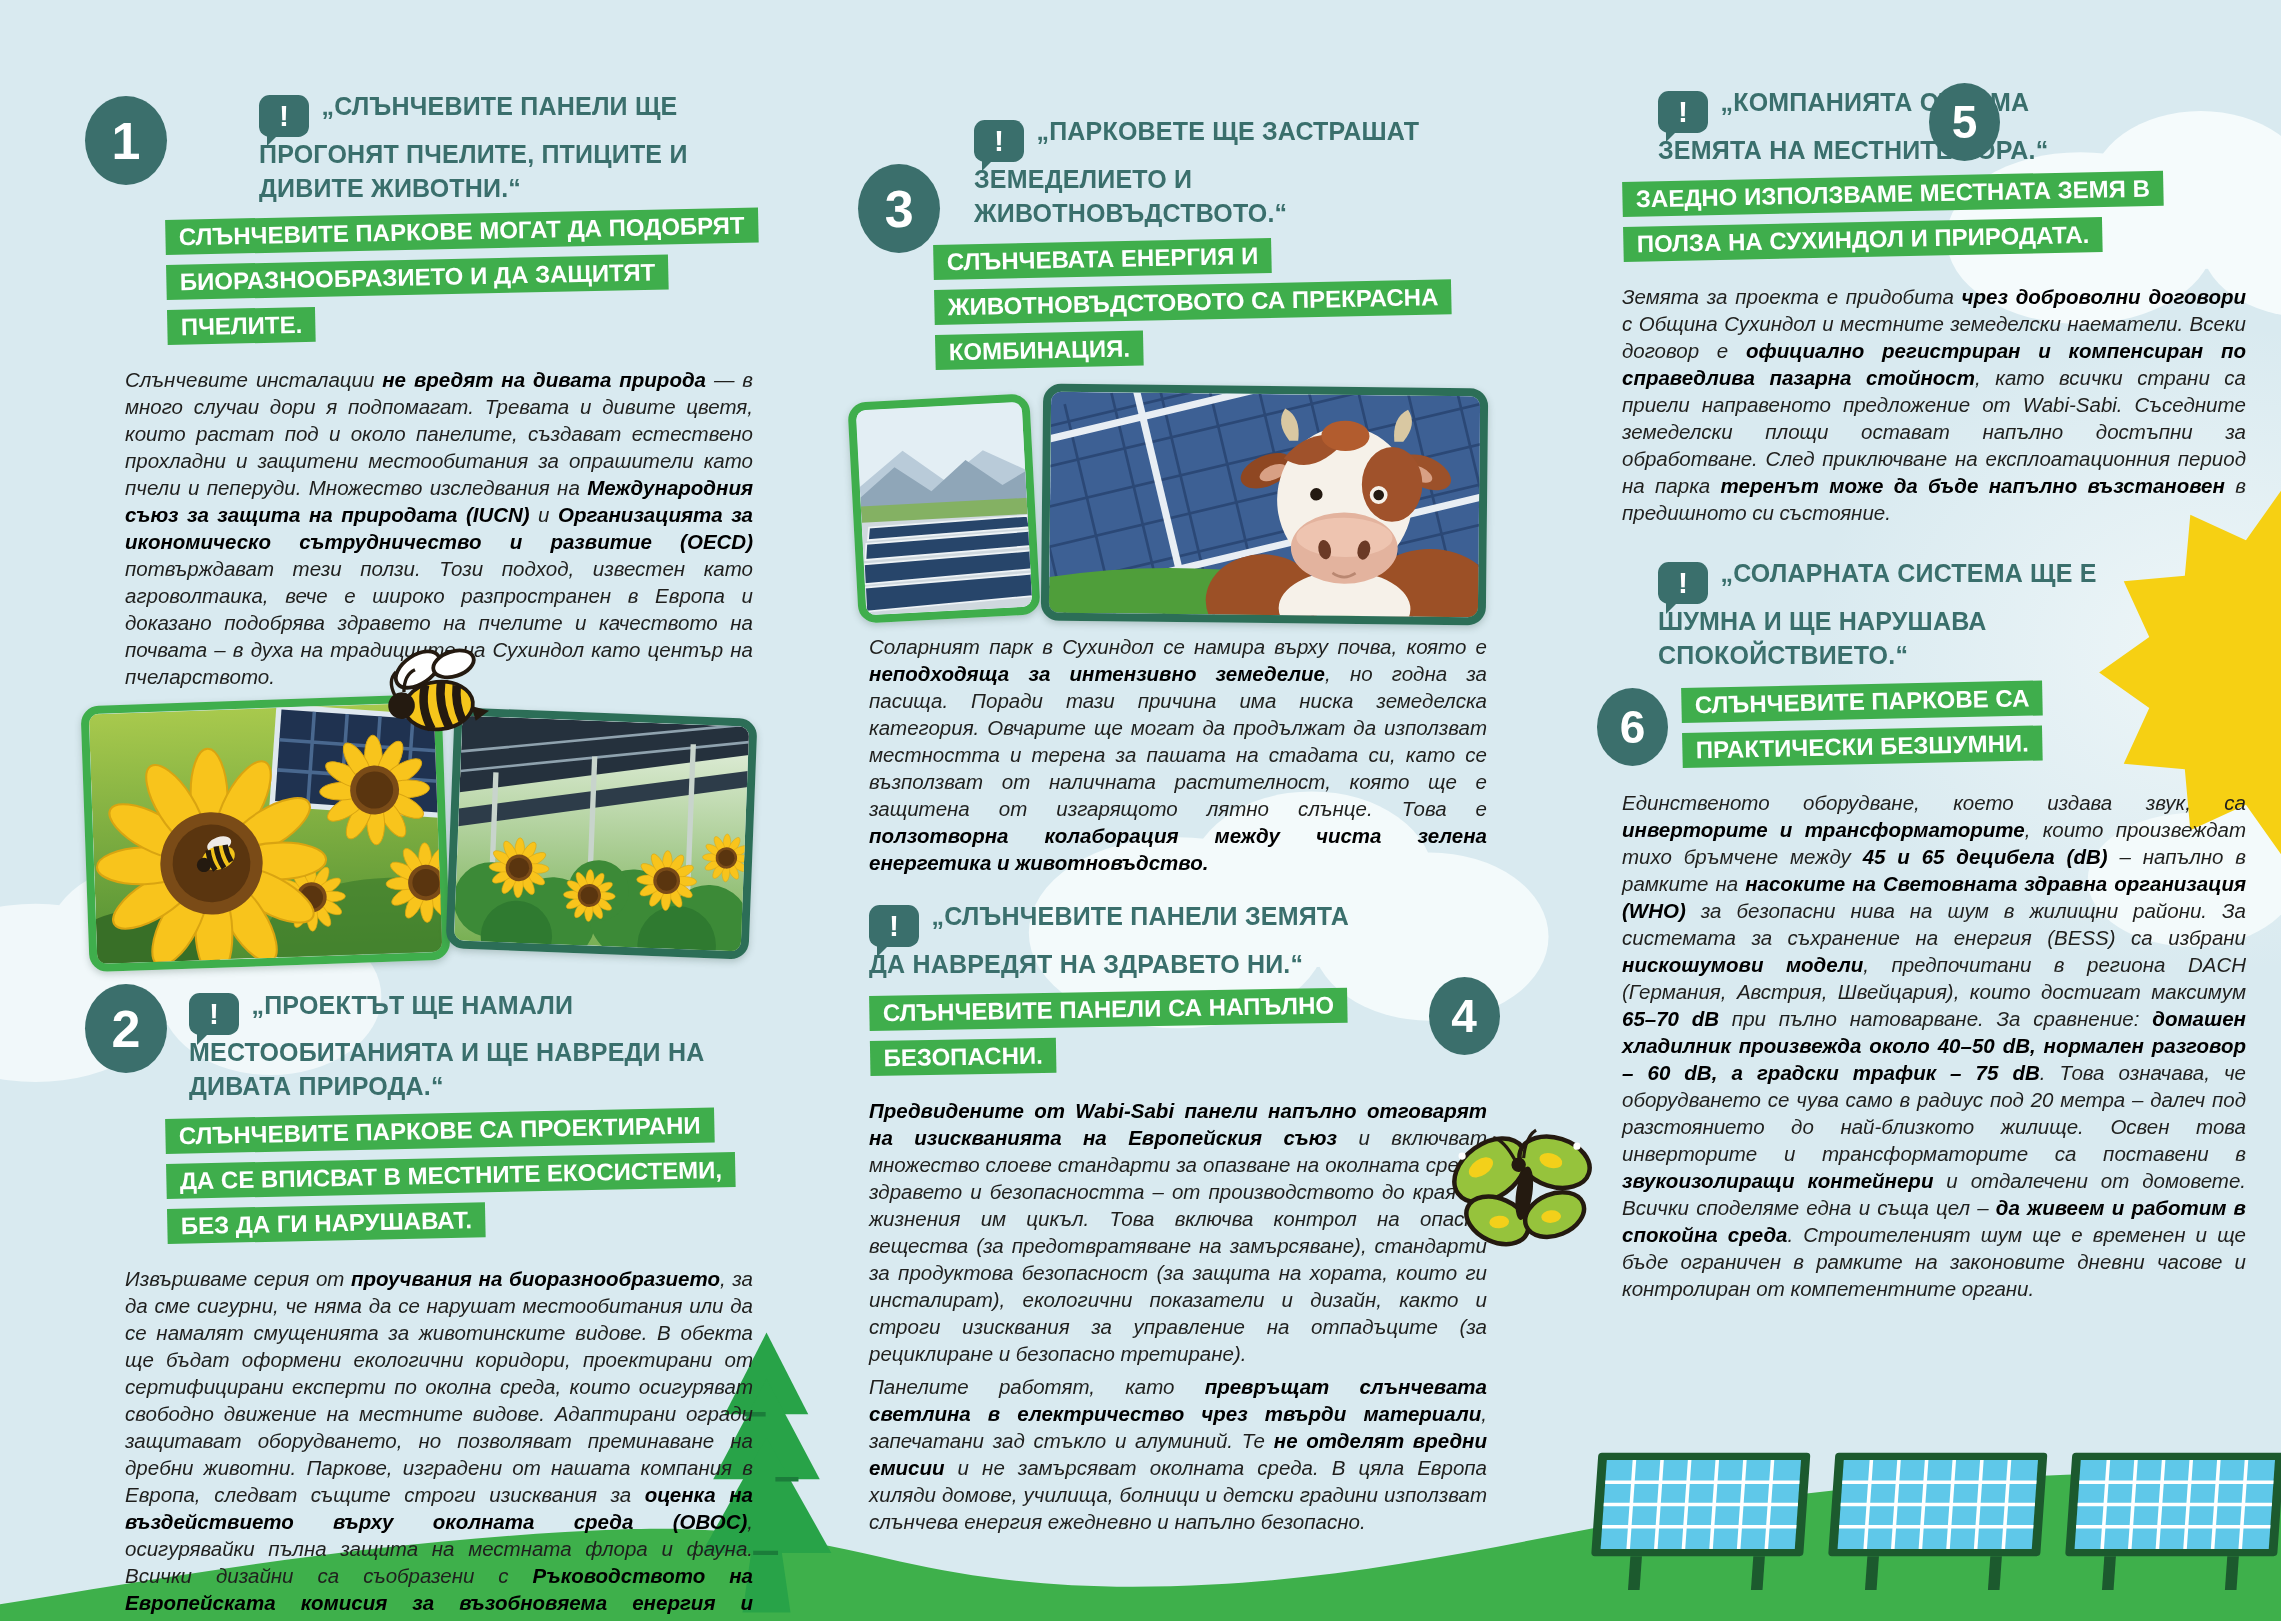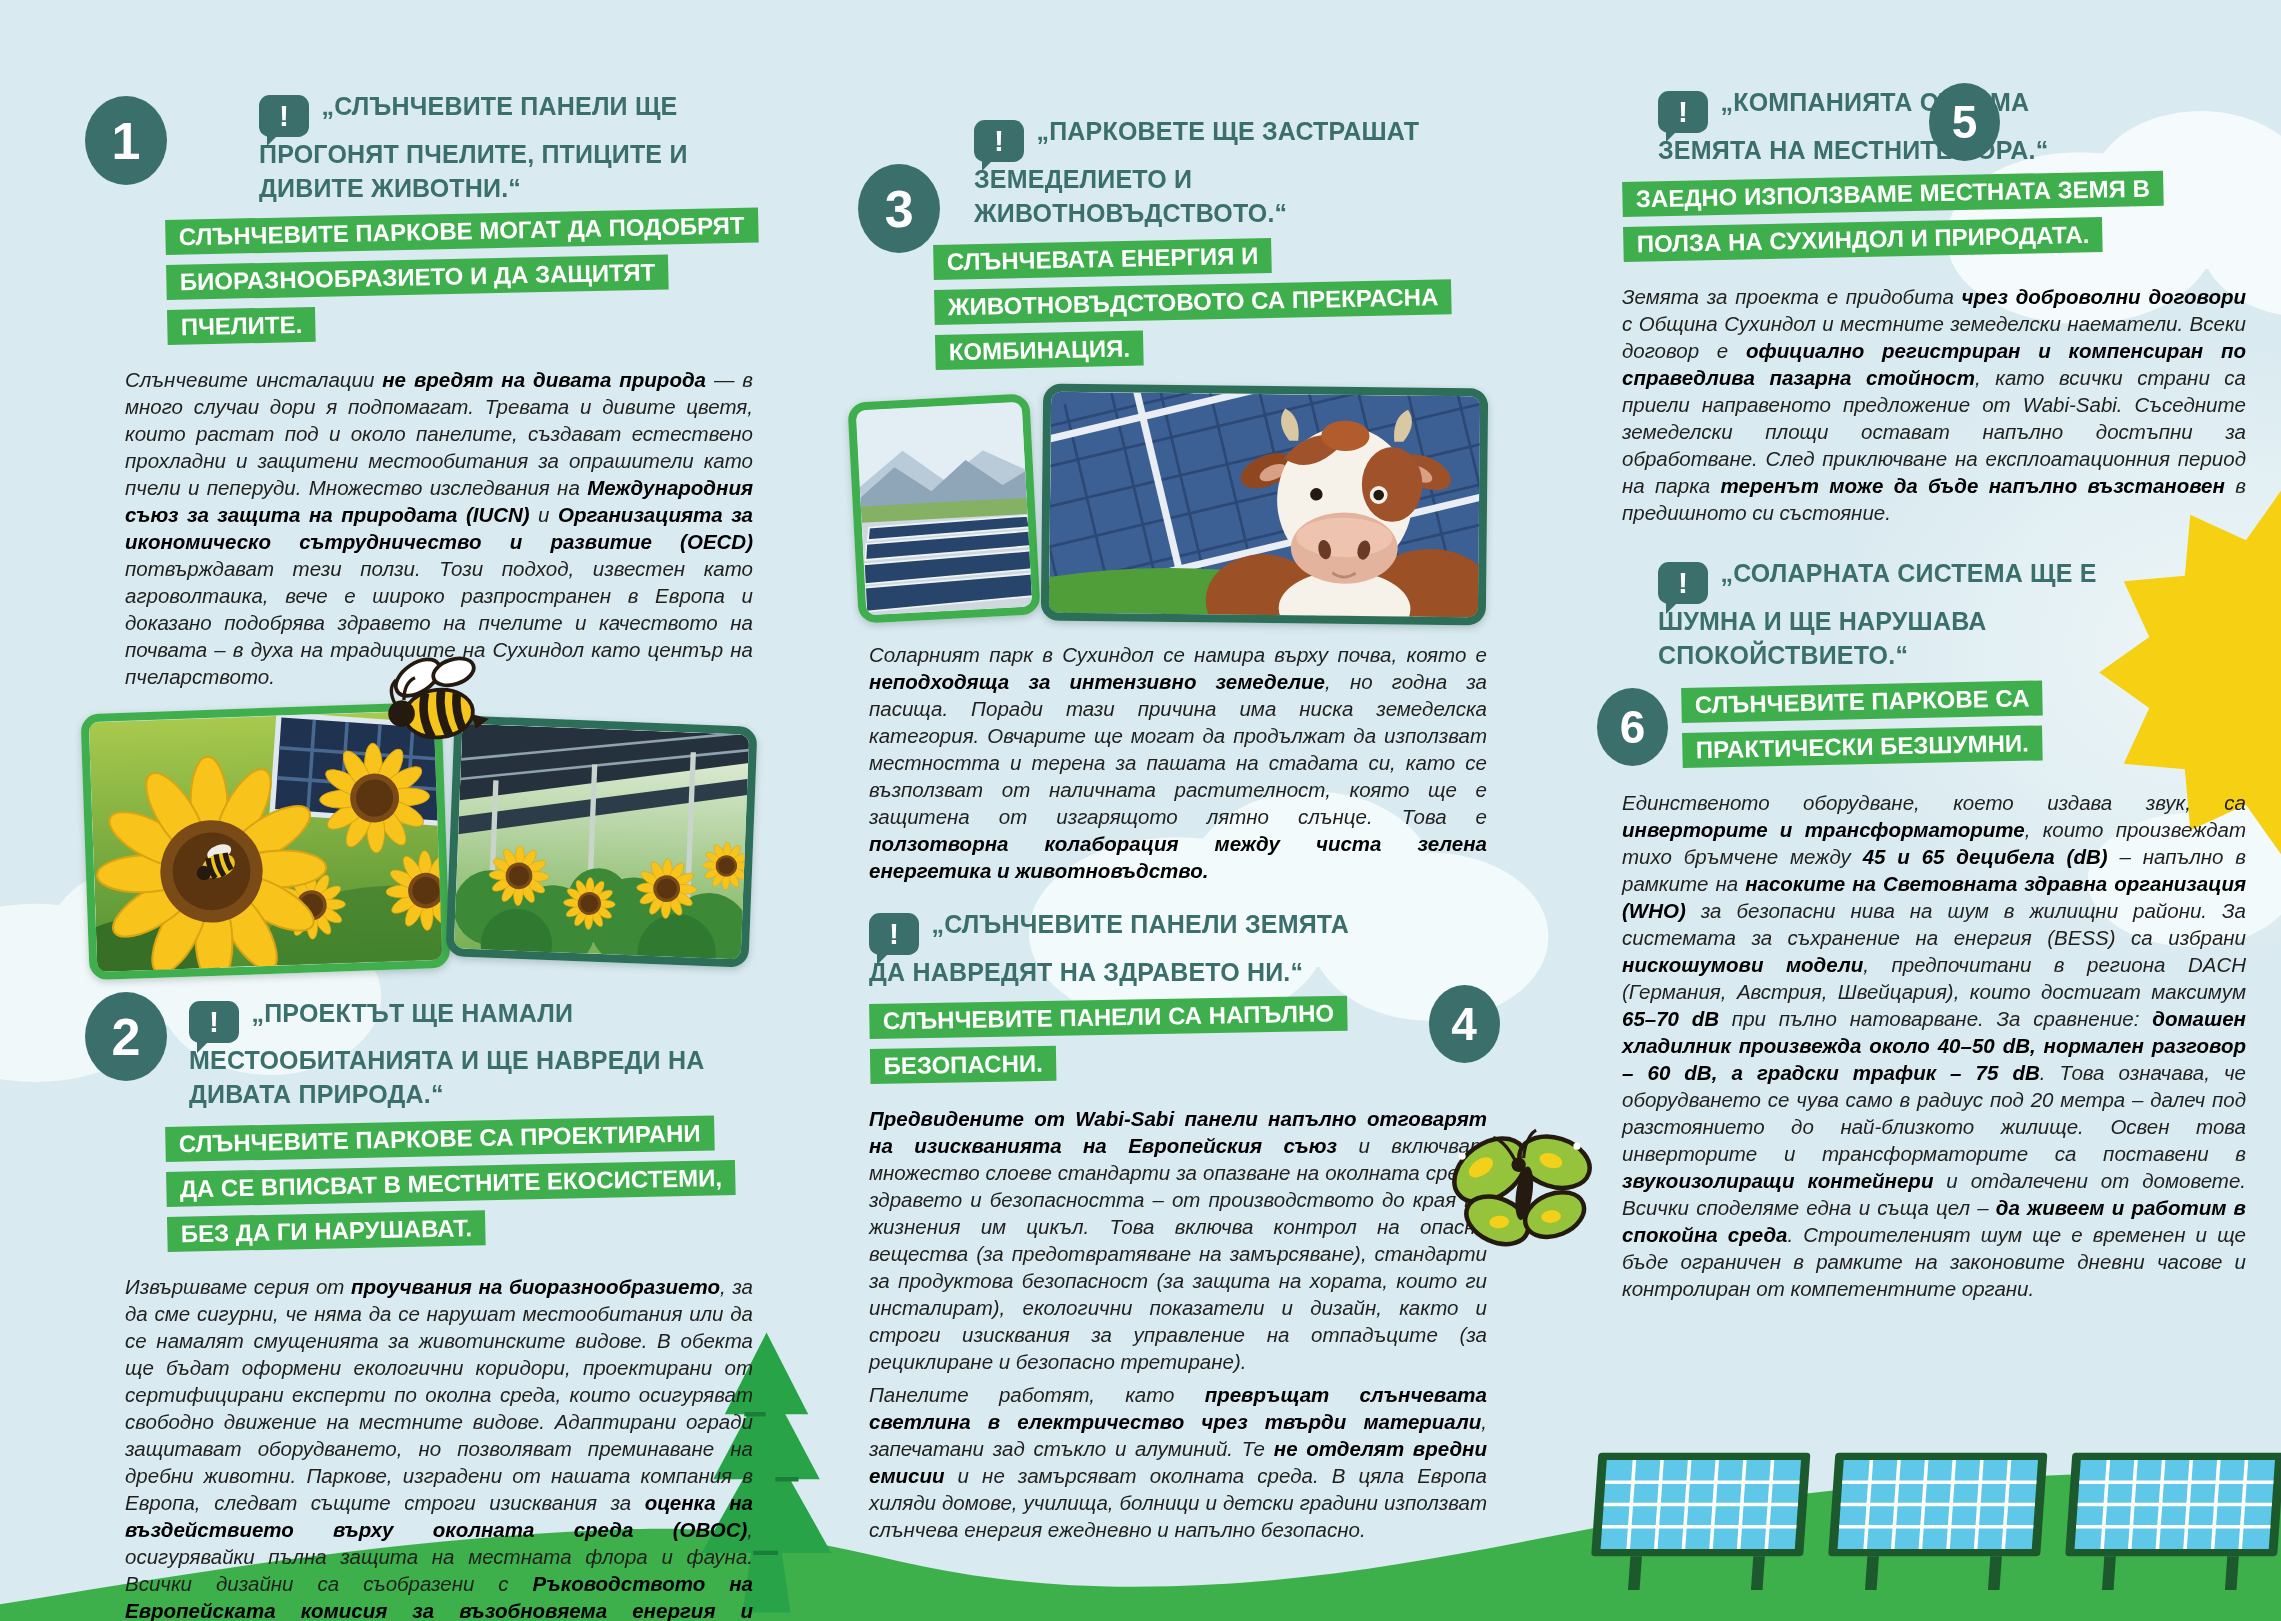--- a/index.html
+++ b/index.html
@@ -32,21 +32,21 @@
   .photo svg{display:block;}
   .pA{border:8px solid #3fae4c;transform:rotate(-2deg);}
   .pB{border:8px solid #2c6e57;transform:rotate(2.2deg);margin-left:3.6px;margin-top:12.5px;}
   .pC{border:8px solid #3fae4c;transform:rotate(-3deg);margin-top:7.1px;}
   .pD{border:8px solid #2c6e57;transform:rotate(.6deg);margin-left:7.1px;margin-top:-5.3px;}
   .deco{position:absolute;z-index:1;}
   .ground{z-index:2;}
   .onground{z-index:3;}
   .bee{position:absolute;left:294px;top:-55px;width:114px;z-index:7;transform:rotate(-6deg);}
   .butterfly{position:absolute;left:1445px;top:1125px;width:153px;z-index:6;transform:rotate(-4deg);}
-  .m-row{margin-top:18px;}
+  .m-row{margin-top:10px;}
 </style>
 </head>
 <body>
 
 <div class="canvas">
 
   <svg width="0" height="0" style="position:absolute">
     <defs>
       <g id="sf">
         <g fill="#f8c41c" stroke="#d9a411" stroke-width="2">

